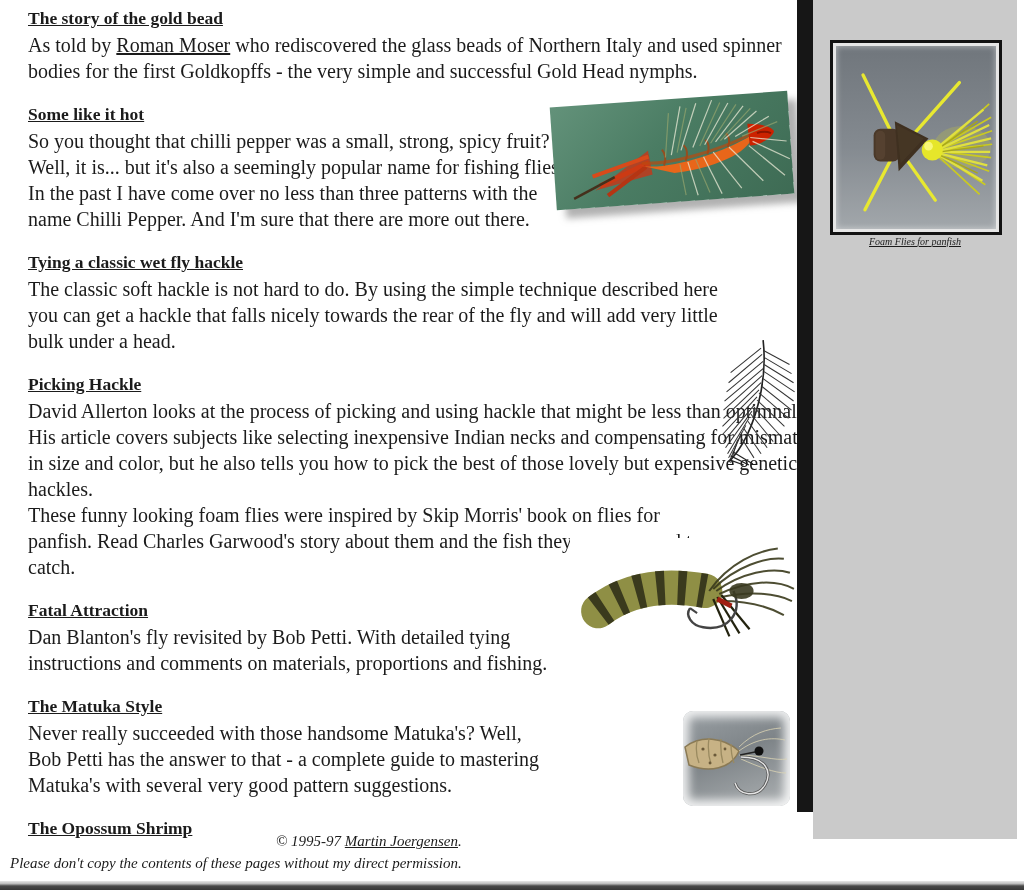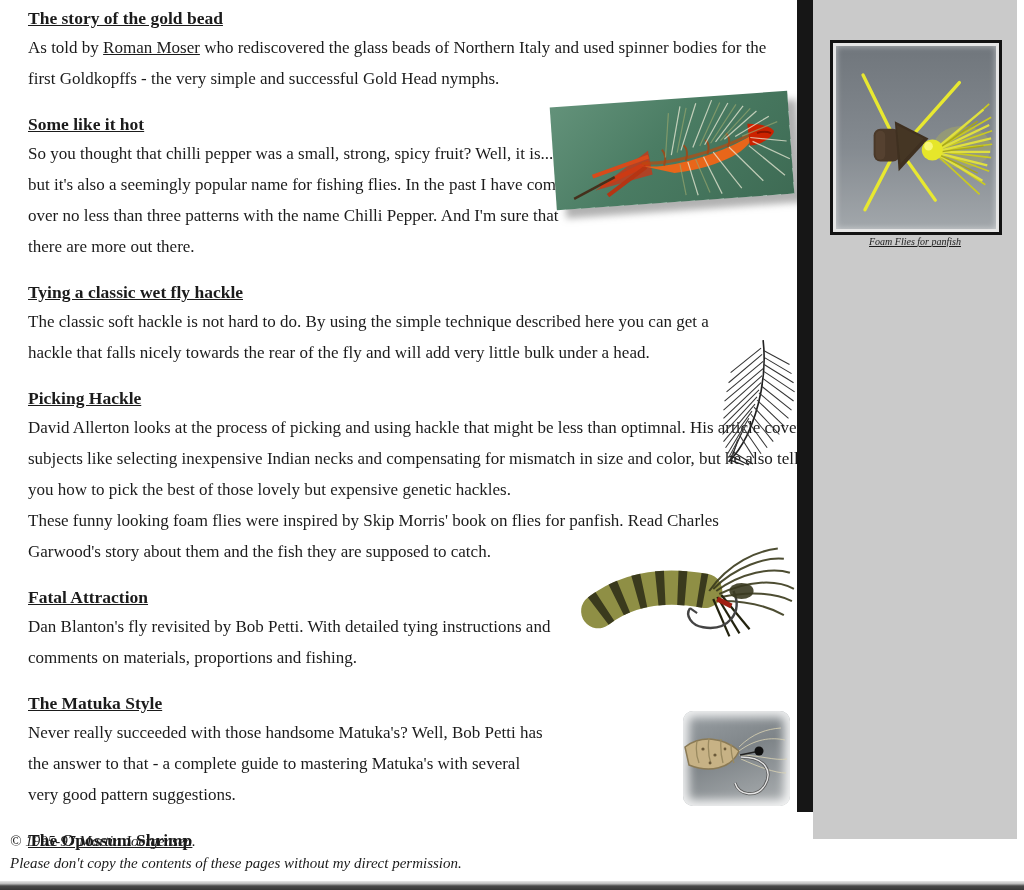--- a/index.html
+++ b/index.html
@@ -3,21 +3,21 @@
 <meta charset="utf-8">
 <style>
   html,body{margin:0;padding:0;background:#ffffff;}
   .page{position:relative;width:1024px;height:890px;overflow:hidden;background:#ffffff;
         font-family:"Liberation Serif","DejaVu Serif",serif;color:#1b1b1b;}
   
   .main{position:absolute;left:0;top:0;width:926px;padding:7px 0 0 28px;box-sizing:border-box;}
   .hd{font-size:17.5px;font-weight:bold;margin:19px 0 3px 0;line-height:22px;}
   section:first-child .hd{margin-top:0;}
   .hd a,.inline-link,.cap-link,.foot-link{color:#1b1b1b;text-decoration:underline;cursor:pointer;}
-  .para{font-size:17px;line-height:31px;margin:0;}
+  .para{font-size:20px;line-height:26px;margin:0;}
   .w1{max-width:762px;} .w2{max-width:545px;} .w3{max-width:795px;}
   .w4{max-width:700px;} .w5{max-width:692px;font-family:Liberation Serif, serif;} .w6{max-width:520px;}
   .w7{max-width:548px;} .w8{max-width:642px;}
   
   .photo{position:absolute;}
   .chilli{left:553px;top:99px;width:238px;height:103px;transform:rotate(-4deg);
           background:linear-gradient(135deg,#63927a 0%,#4a7c63 45%,#3e6b54 100%);
           box-shadow:9px 9px 7px rgba(125,125,125,.6);}
   .feather{left:710px;top:334px;width:92px;height:132px;}
   .matuka{left:570px;top:538px;width:230px;height:114px;background:#ffffff;}
@@ -28,21 +28,21 @@
   .vstrip{position:absolute;left:797px;top:0;width:16px;height:812px;background:#161616;}
   
   .sidebar{position:absolute;left:813px;top:0;width:204px;height:839px;background:#cacaca;}
   .frame{position:absolute;left:17px;top:40px;width:160px;height:183px;
          border:3px solid #121212;background:#e6e6e6;padding:3px;}
   .frame-photo{width:100%;height:100%;background:linear-gradient(180deg,#70767c 0%,#848a90 55%,#a2a7ab 100%);
          box-shadow:inset 0 0 6px rgba(255,255,255,.5);}
   .caption{position:absolute;left:0;top:236px;width:100%;text-align:center;
            font-style:italic;font-size:10px;}
   
-  .footer{position:absolute;left:10px;top:831px;font-style:italic;font-size:15px;line-height:21.5px;}
+  .footer{position:absolute;left:10px;top:831px;font-style:italic;font-size:15px;line-height:21.5px;text-align:right;}
   
   .bottom-bar{position:absolute;left:0;top:881px;width:1024px;height:9px;
               background:linear-gradient(180deg,#e8e8e8 0%,#bdbdbd 30%,#4a4a4a 55%,#383838 100%);}
 </style>
 </head>
 <body>
 
 <div class="page">
 
   <div class="main">

